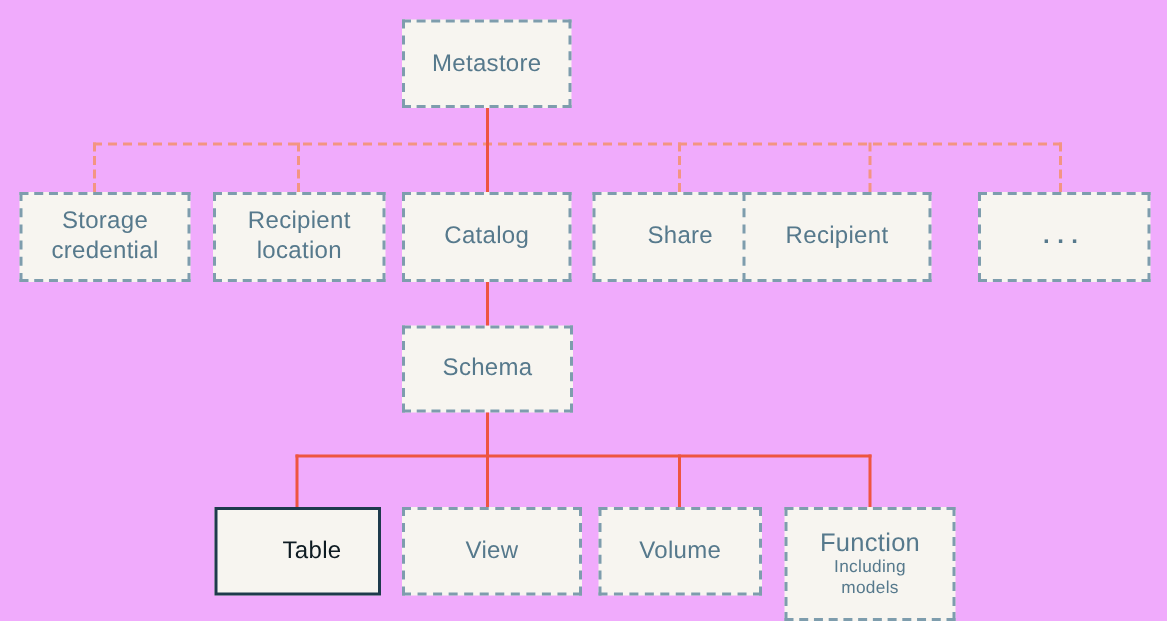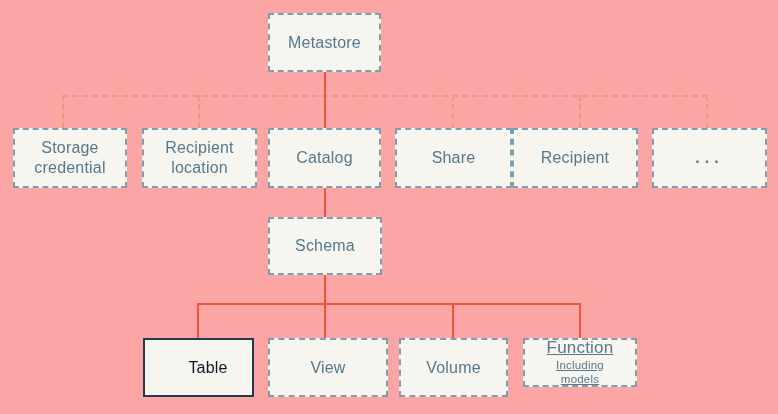--- a/index.html
+++ b/index.html
@@ -8,21 +8,21 @@
     --text:#56798c;
     --highlight-border:#1e3a4c;
     --highlight-text:#0e1b22;
     --solid-line:#ee5540;
     --dotted-line:#f39582;
   }
   html,body{margin:0;padding:0;background:#ffffff;}
   .canvas{
     position:relative;
     width:778px;height:414px;
-    background:#fca5a5;
+    background:#f0abfc;
     font-family:"Liberation Sans", sans-serif;
     overflow:hidden;
   }
   .node{
     position:absolute;
     box-sizing:border-box;
     background:var(--box-fill);
     border:2px dashed var(--box-border);
     color:var(--text);
     display:flex;
@@ -92,38 +92,38 @@
   </div>
   <div class="node" style="left:142px;top:128px;width:115px;height:60px;">
     <span class="label">Recipient location</span>
   </div>
   <div class="node" style="left:268px;top:128px;width:113px;height:60px;text-align:right;">
     <span class="label">Catalog</span>
   </div>
   <div class="node" style="left:395px;top:128px;width:117px;height:60px;">
     <span class="label">Share</span>
   </div>
-  <div class="node" style="left:512px;top:128px;width:126px;height:60px;">
+  <div class="node" style="left:495px;top:128px;width:126px;height:60px;">
     <span class="label">Recipient</span>
   </div>
   <div class="node dots" style="left:652px;top:128px;width:115px;height:60px;">
     <span class="label">...</span>
   </div>
 
   <div class="node" style="left:268px;top:217px;width:114px;height:58px;">
     <span class="label">Schema</span>
   </div>
 
   <div class="node highlight" style="left:143px;top:338px;width:111px;height:59px;">
     <span class="label">Table</span>
   </div>
   <div class="node" style="left:268px;top:338px;width:120px;height:59px;">
     <span class="label">View</span>
   </div>
   <div class="node" style="left:399px;top:338px;width:109px;height:59px;">
     <span class="label">Volume</span>
   </div>
-  <div class="node" style="left:523px;top:338px;width:114px;height:49px;font-size:17px;line-height:1.15;text-decoration:underline;">
+  <div class="node" style="left:523px;top:338px;width:114px;height:76px;font-size:17px;line-height:1.15;">
     <span class="label">Function</span>
     <span class="sublabel">Including models</span>
   </div>
 
 </div>
 
 </body></html>

